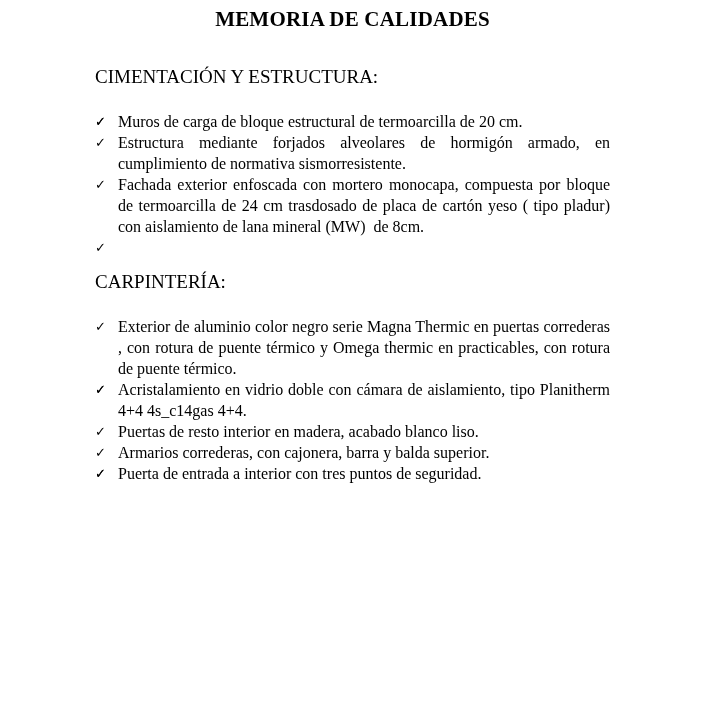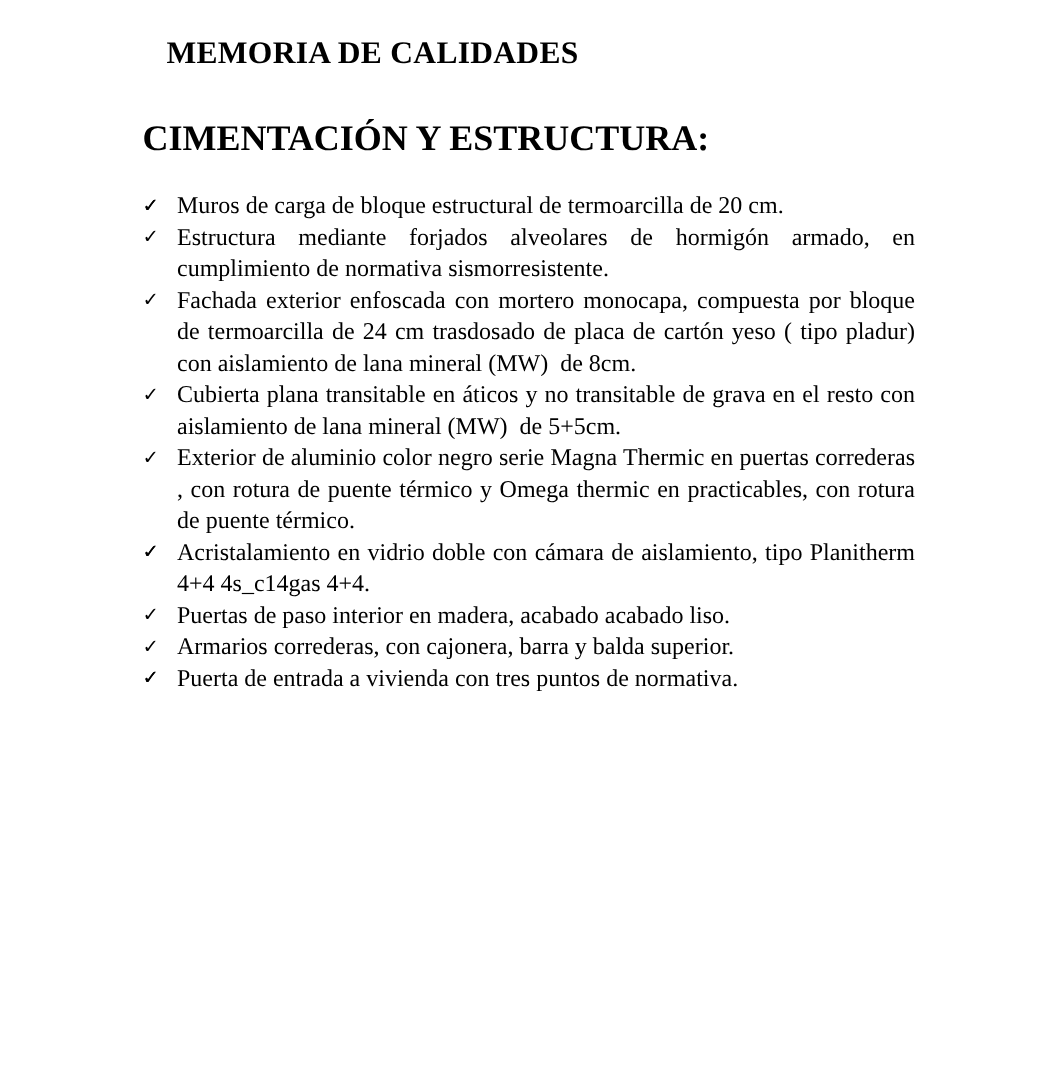--- a/index.html
+++ b/index.html
@@ -13,31 +13,31 @@
   .page {
     box-sizing: border-box;
     width: 705px;
     min-height: 728px;
     padding: 6px 95px 20px 95px;
     background: #ffffff;
     color: #000000;
     font-family: "Liberation Serif", serif;
   }
   .title {
-    margin: 16px;
+    margin: 0;
     font-size: 21px;
     font-weight: bold;
     line-height: 26px;
-    text-align: left;
+    text-align: center;
     letter-spacing: 0.2px;
   }
   .section .heading {
     margin: 33px 0 22px 0;
-    font-size: 24px;
-    font-weight: bold;
+    font-size: 19px;
+    font-weight: normal;
     line-height: 24px;
   }
   .items {
     margin: 0;
     padding: 0;
     list-style: none;
   }
   .item {
     position: relative;
     padding-left: 23px;
@@ -81,55 +81,55 @@
 
   <section class="section">
     <ul class="items">
   <li class="item">
     <span class="check">✓</span>
     <span class="item-text">Fachada exterior enfoscada con mortero monocapa, compuesta por bloque de termoarcilla de 24 cm trasdosado de placa de cartón yeso ( tipo pladur) con aislamiento de lana mineral (MW)&nbsp; de 8cm.</span>
   </li>
 
   <li class="item">
     <span class="check">✓</span>
-    <span class="item-text">Cubierta plana transitable en áticos y no transitable de grava en el resto con aislamiento de lana mineral (MW)&nbsp; de 5+5cm.</span>
   </li>
 </ul>
   </section>
 
   <section class="section">
+    <h2 class="heading">CARPINTERÍA:</h2>
     <ul class="items">
   <li class="item">
     <span class="check">✓</span>
     <span class="item-text">Exterior de aluminio color negro serie Magna Thermic en puertas correderas , con rotura de puente térmico y Omega thermic en practicables, con rotura de puente térmico.</span>
   </li>
 
   <li class="item">
     <span class="check">✓</span>
   </li>
 
   <li class="item">
     <span class="check">✓</span>
     <span class="item-text">Acristalamiento en vidrio doble con cámara de aislamiento, tipo Planitherm 4+4 4s_c14gas 4+4.</span>
   </li>
 
   <li class="item">
     <span class="check">✓</span>
-    <span class="item-text">Puertas de paso interior en madera, acabado acabado liso.</span>
+    <span class="item-text">Puertas de resto interior en madera, acabado blanco liso.</span>
   </li>
 
   <li class="item">
     <span class="check">✓</span>
     <span class="item-text">Armarios correderas, con cajonera, barra y balda superior.</span>
   </li>
 
   <li class="item">
     <span class="check">✓</span>
   </li>
 
   <li class="item">
     <span class="check">✓</span>
-    <span class="item-text">Puerta de entrada a vivienda con tres puntos de normativa.</span>
+    <span class="item-text">Puerta de entrada a interior con tres puntos de seguridad.</span>
   </li>
 </ul>
   </section>
 </div>
 </div>
 
 </body></html>

